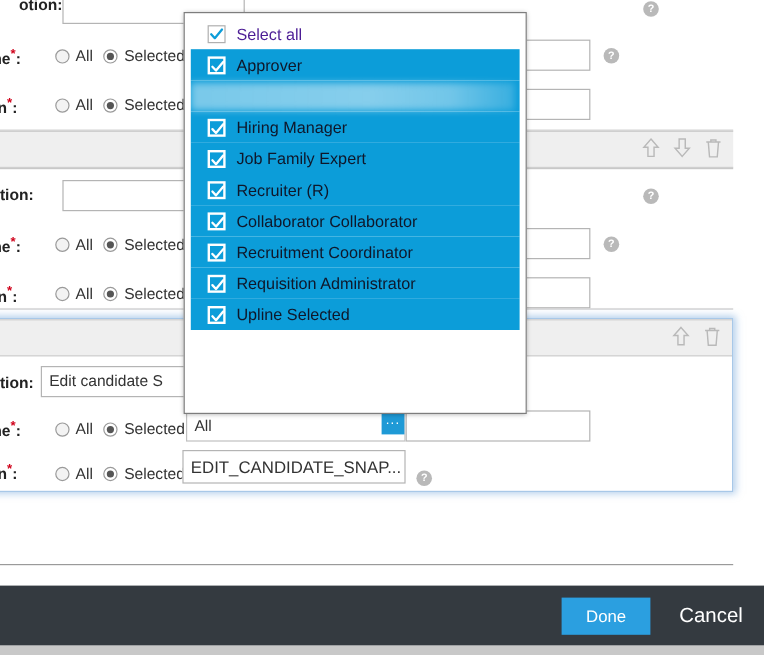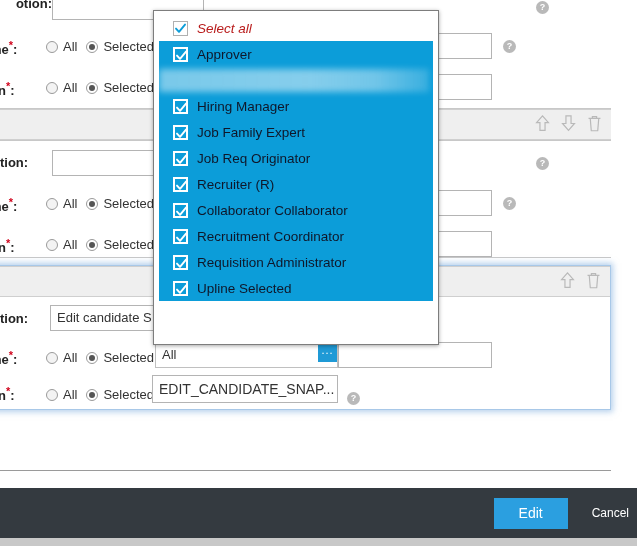--- a/index.html
+++ b/index.html
@@ -93,21 +93,21 @@
     border: 1px solid #7d7d7d;
     box-shadow: 0 1px 4px rgba(0,0,0,0.35);
     z-index: 40;
     overflow: hidden;
   }
   #dd-inner { position: absolute; left: 5px; top: 4px; right: 5px; bottom: 5px; }
   .dd-item {
     height: 26px; display: flex; align-items: center;
     padding-left: 14px; font-size: 13.5px;
   }
-  .dd-item.head { background: #fff; color: #b91c1c; font-style: italic; }
+  .dd-item.head { background: #fff; color: #4c1d95; }
   .dd-item.sel  { background: #0c9dd9; color: #0f172a; }
   .cb {
     width: 15px; height: 15px; flex: none; margin-right: 9px;
     position: relative; background: #fff;
     border: 1px solid #b0b0b0;
   }
   .dd-item.sel .cb { border: 2px solid #ffffff; background: transparent; }
   .cb svg { position: absolute; left: 0; top: 0; }
   .dd-label { white-space: nowrap; }
 
@@ -137,21 +137,21 @@
     position: absolute; left: 0; top: 488px; width: 637px; height: 50px;
     background: #343a40;
     display: flex; align-items: center; justify-content: flex-end;
   }
   #done-btn {
     width: 74px; height: 31px; background: #2b9fe0; color: #fff;
     font-size: 14px; display: flex; align-items: center; justify-content: center;
     margin-right: 18px; border: none; font-family: inherit;
   }
   #cancel-btn {
-    color: #fff; font-size: 12px; margin-right: 2px; background: transparent; border:none;
+    color: #fff; font-size: 17px; margin-right: 12px; background: transparent; border:none;
     font-family: inherit;
   }
   #graystrip {
     position: absolute; left: 0; top: 538px; width: 637px; height: 8px;
     background: #c8c8c8;
   }
 </style>
 </head>
 <body>
 
@@ -240,21 +240,21 @@
       <svg class="tb-ico" viewBox="0 0 20 22">
         <path d="M10 2 L17 10 L13 10 L13 19 L7 19 L7 10 L3 10 Z" fill="none" stroke="#8d8d8d" stroke-width="1.4"></path>
       </svg>
       <svg class="tb-ico" viewBox="0 0 20 22">
         <path d="M3 5 H17 M5 5 L6.2 19.5 H13.8 L15 5 M7.5 5 V3 H12.5 V5" fill="none" stroke="#8d8d8d" stroke-width="1.4"></path>
       </svg>
     </div>
   </div>
 
   <div class="lbl" style="position:absolute; left:-8px; top:311px;">otion:</div>
-  <div class="txtbox" style="left:50px; top:305px; width:155px;">Edit candidate S</div>
+  <div class="txtbox" style="left:34px; top:305px; width:155px;">Edit candidate S</div>
 
   <div class="lbl" style="position:absolute; left:-10px; top:349px;">
     <span>me</span><span class="star">*</span><span class="colon">:</span>
   </div>
   <div class="radio-wrap" style="left:46px; top:350px;">
     <span class="radio"></span>
     <span class="rlabel">All</span>
     <span class="radio on"></span>
     <span class="rlabel">Selected</span>
   </div>
@@ -310,28 +310,20 @@
             </svg>
           </span>
           <span class="dd-label">Job Family Expert</span>
         </div>
         <div class="dd-item sel">
           <span class="cb">
             <svg width="13" height="13" viewBox="0 0 13 13">
               <path d="M2 6.6 L5 9.8 L11 2.6" fill="none" stroke="#ffffff" stroke-width="1.9" stroke-linecap="round" stroke-linejoin="round"></path>
             </svg>
           </span>
-          <span class="dd-label">Job Req Originator</span>
-        </div>
-        <div class="dd-item sel">
-          <span class="cb">
-            <svg width="13" height="13" viewBox="0 0 13 13">
-              <path d="M2 6.6 L5 9.8 L11 2.6" fill="none" stroke="#ffffff" stroke-width="1.9" stroke-linecap="round" stroke-linejoin="round"></path>
-            </svg>
-          </span>
           <span class="dd-label">Recruiter (R)</span>
         </div>
         <div class="dd-item sel">
           <span class="cb">
             <svg width="13" height="13" viewBox="0 0 13 13">
               <path d="M2 6.6 L5 9.8 L11 2.6" fill="none" stroke="#ffffff" stroke-width="1.9" stroke-linecap="round" stroke-linejoin="round"></path>
             </svg>
           </span>
           <span class="dd-label">Collaborator Collaborator</span>
         </div>
@@ -357,18 +349,18 @@
               <path d="M2 6.6 L5 9.8 L11 2.6" fill="none" stroke="#ffffff" stroke-width="1.9" stroke-linecap="round" stroke-linejoin="round"></path>
             </svg>
           </span>
           <span class="dd-label">Upline Selected</span>
         </div>
       </div>
   </div>
 
   <div id="divider"></div>
   <div id="darkbar">
-    <button id="done-btn">Edit</button>
+    <button id="done-btn">Done</button>
     <button id="cancel-btn">Cancel</button>
   </div>
   <div id="graystrip"></div>
 
 </div>
 
 </body></html>

